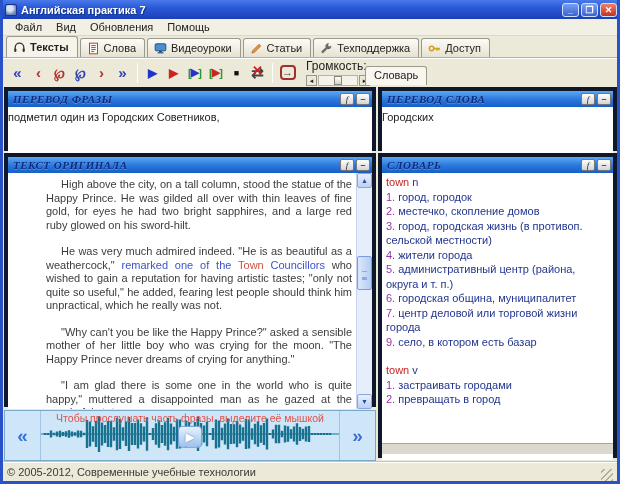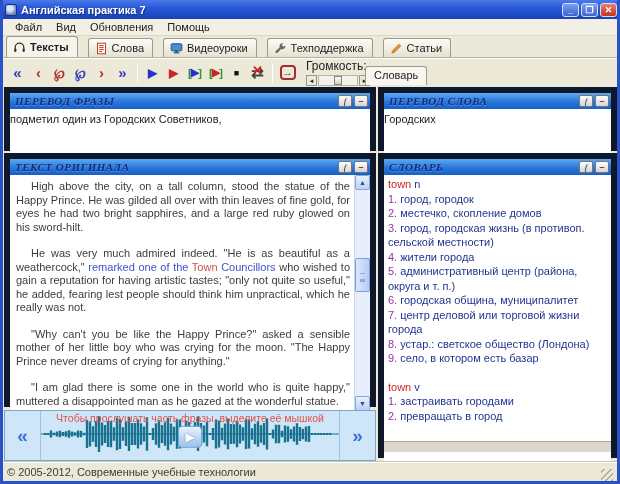--- a/index.html
+++ b/index.html
@@ -20,21 +20,21 @@
         background:linear-gradient(180deg,#7a9ef0,#3a62cc); }
   .wb.close { background:linear-gradient(180deg,#f08068,#c43020); }
 
   
   .menubar { position:absolute; top:19px; left:0; right:0; height:17px; background:#f2f0e4;
              border-bottom:1px solid #dcd8c8; display:flex; align-items:center; padding-left:5px; }
   .menu-item { font-size:11px; color:#222; padding:1px 7px; }
 
   
   .tabbar { position:absolute; top:36px; left:0; right:0; height:22px; display:flex; align-items:flex-end;
-            padding-left:3px; border-bottom:1px solid #b4b09e;gap:8px; }
+            padding-left:3px; border-bottom:1px solid #b4b09e; }
   .tab { display:flex; align-items:center; gap:4px; font-size:11px; color:#222; padding:3px 8px 3px 6px;
          border:1px solid #9a998c; border-bottom:none; border-radius:3px 3px 0 0; margin-right:2px;
          background:linear-gradient(180deg,#fcfbf6,#e6e2d2); height:19px; }
   .tab.active { background:#f6f4ea; height:21px; font-weight:bold; }
   .tab-icon { width:13px; height:13px; display:inline-block; }
   .tab-icon svg { width:13px; height:13px; display:block; }
 
   
   .toolbar { position:absolute; top:58px; left:0; right:0; height:28px; border-top:1px solid #fff;
              display:flex; align-items:center; padding-left:4px; }
@@ -63,30 +63,30 @@
   .vthumb { position:absolute; left:40%; top:0; width:8px; height:9px; background:linear-gradient(180deg,#fdfdfb,#d8d4c4);
             border:1px solid #8a8678; }
 
   
   .right-tabs { position:absolute; left:362px; top:64px; display:flex; align-items:flex-end; height:21px; }
   .rtab { font-size:11px; color:#222; padding:2px 8px; border:1px solid #9a998c; border-bottom:none;
           border-radius:3px 3px 0 0; margin-right:1px; background:linear-gradient(180deg,#fbfaf4,#e4e0d0); }
   .rtab.active { background:#f8f6ee; font-weight:normal; padding-bottom:4px; }
 
   
-  .panel { position:absolute; border:6px solid #0f172a; background:#fff; }
+  .panel { position:absolute; border:4px solid #0f172a; background:#fff; }
   .panel-header { height:16px; background:linear-gradient(180deg,#5caaf2 0%,#2a76dc 55%,#1560c8 100%);
                   display:flex; align-items:center; padding:0 2px 0 5px; }
   .panel-title { flex:1; font-family:"Liberation Serif",serif; font-style:italic; font-weight:bold;
                  font-size:11px; color:#102a7a; letter-spacing:.5px; text-shadow:0 1px 0 rgba(255,255,255,.25); }
   .phb { width:14px; height:12px; margin-left:2px; background:linear-gradient(180deg,#ffffff,#d4d4d4);
          border:1px solid #777; border-radius:2px; font-size:9px; line-height:10px; text-align:center; }
   .phb.fbtn { font-family:"Liberation Serif",serif; font-style:italic; color:#223; }
   .phb.cbtn { color:#8a2a1a; font-weight:bold; }
-  .panel-body { position:relative; background:#fff; overflow:hidden; }
+  .panel-body { position:relative; background:#fff; overflow:hidden;padding-left:32px; }
 
   #phrase-panel { left:1px; top:87px; width:372px; height:64px; }
   #word-panel { left:375px; top:87px; width:239px; height:64px; }
   #text-panel { left:1px; top:153px; width:372px; height:254px; }
   #dict-panel { left:375px; top:153px; width:239px; height:305px; }
   #phrase-panel .panel-body, #word-panel .panel-body { height:46px; padding:4px 0; font-size:11px; color:#222; }
 
   
   .text-body { height:236px; display:flex; }
   .text-inner { flex:1; padding:5px 4px 0 6px; font-size:11px; line-height:13.5px; color:#3c3c3c; text-align:justify; overflow:hidden; }
@@ -185,32 +185,41 @@
             <rect x="1.2" y="1.8" width="10.6" height="7" rx="1" fill="#4a8fd4" stroke="#26517e"></rect>
             <rect x="5" y="8.8" width="3" height="1.4" fill="#26517e"></rect>
             <rect x="3.6" y="10.2" width="5.8" height="1.2" fill="#26517e"></rect>
           </svg>
         </span>
         <span class="tab-label">Видеоуроки</span>
       </span>
       <span class="tab">
         <span class="tab-icon">
           <svg viewBox="0 0 13 13">
+            <path d="M1.8 11.2l1-2.8 6.2-6.2 1.8 1.8-6.2 6.2z" fill="#e8923a" stroke="#a05a1a" stroke-width="0.6"></path>
+          </svg>
+        </span>
+        <span class="tab-label">Статьи</span>
+      </span>
+      <span class="tab">
+        <span class="tab-icon">
+          <svg viewBox="0 0 13 13">
             <path d="M11.2 3.4a3 3 0 0 1-4 3.6l-3.7 3.8a1.2 1.2 0 0 1-1.7-1.7l3.8-3.7a3 3 0 0 1 3.6-4l-1.4 1.6 1.8 1.8z" fill="#6a6a6a"></path>
           </svg>
         </span>
         <span class="tab-label">Техподдержка</span>
       </span>
       <span class="tab">
         <span class="tab-icon">
           <svg viewBox="0 0 13 13">
-            <path d="M1.8 11.2l1-2.8 6.2-6.2 1.8 1.8-6.2 6.2z" fill="#e8923a" stroke="#a05a1a" stroke-width="0.6"></path>
-          </svg>
-        </span>
-        <span class="tab-label">Статьи</span>
+            <circle cx="3.6" cy="6.5" r="2.2" fill="none" stroke="#d4a017" stroke-width="1.5"></circle>
+            <path d="M5.8 6.5h6M9 6.5v2.2M11 6.5v1.7" stroke="#d4a017" stroke-width="1.5" fill="none"></path>
+          </svg>
+        </span>
+        <span class="tab-label">Доступ</span>
       </span>
     </div>
 
   <div class="toolbar">
     <span class="tb-group">
         <span class="tb-btn blue">«<span></span></span>
         <span class="tb-btn red">‹<span></span></span>
         <span class="tb-btn red loop">℘<span></span></span>
         <span class="tb-btn blue loop">℘<span></span></span>
         <span class="tb-btn red">›<span></span></span>
@@ -307,21 +316,20 @@
     </div>
     <div class="panel-body dict-body">
         <div><span class="hw">town</span><span class="pos">  n</span></div>
         <div class="def"><span class="num">1. </span><span class="dtxt">город, городок</span></div>
         <div class="def"><span class="num">2. </span><span class="dtxt">местечко, скопление домов</span></div>
         <div class="def"><span class="num">3. </span><span class="dtxt">город, городская жизнь (в противоп. сельской местности)</span></div>
         <div class="def"><span class="num">4. </span><span class="dtxt">жители города</span></div>
         <div class="def"><span class="num">5. </span><span class="dtxt">административный центр (района, округа и т. п.)</span></div>
         <div class="def"><span class="num">6. </span><span class="dtxt">городская община, муниципалитет</span></div>
         <div class="def"><span class="num">7. </span><span class="dtxt">центр деловой или торговой жизни города</span></div>
-        <div class="def"><span class="num">8. </span><span class="dtxt">устар.: светское общество (Лондона)</span></div>
         <div class="def"><span class="num">9. </span><span class="dtxt">село, в котором есть базар</span></div>
         <div class="dict-gap"></div>
         <div><span class="hw">town</span><span class="pos">  v</span></div>
         <div class="def"><span class="num">1. </span><span class="dtxt">застраивать городами</span></div>
         <div class="def"><span class="num">2. </span><span class="dtxt">превращать в город</span></div>
       </div>
     <div class="dict-hscroll"></div>
   </div>
 
   <div class="wave-panel">

